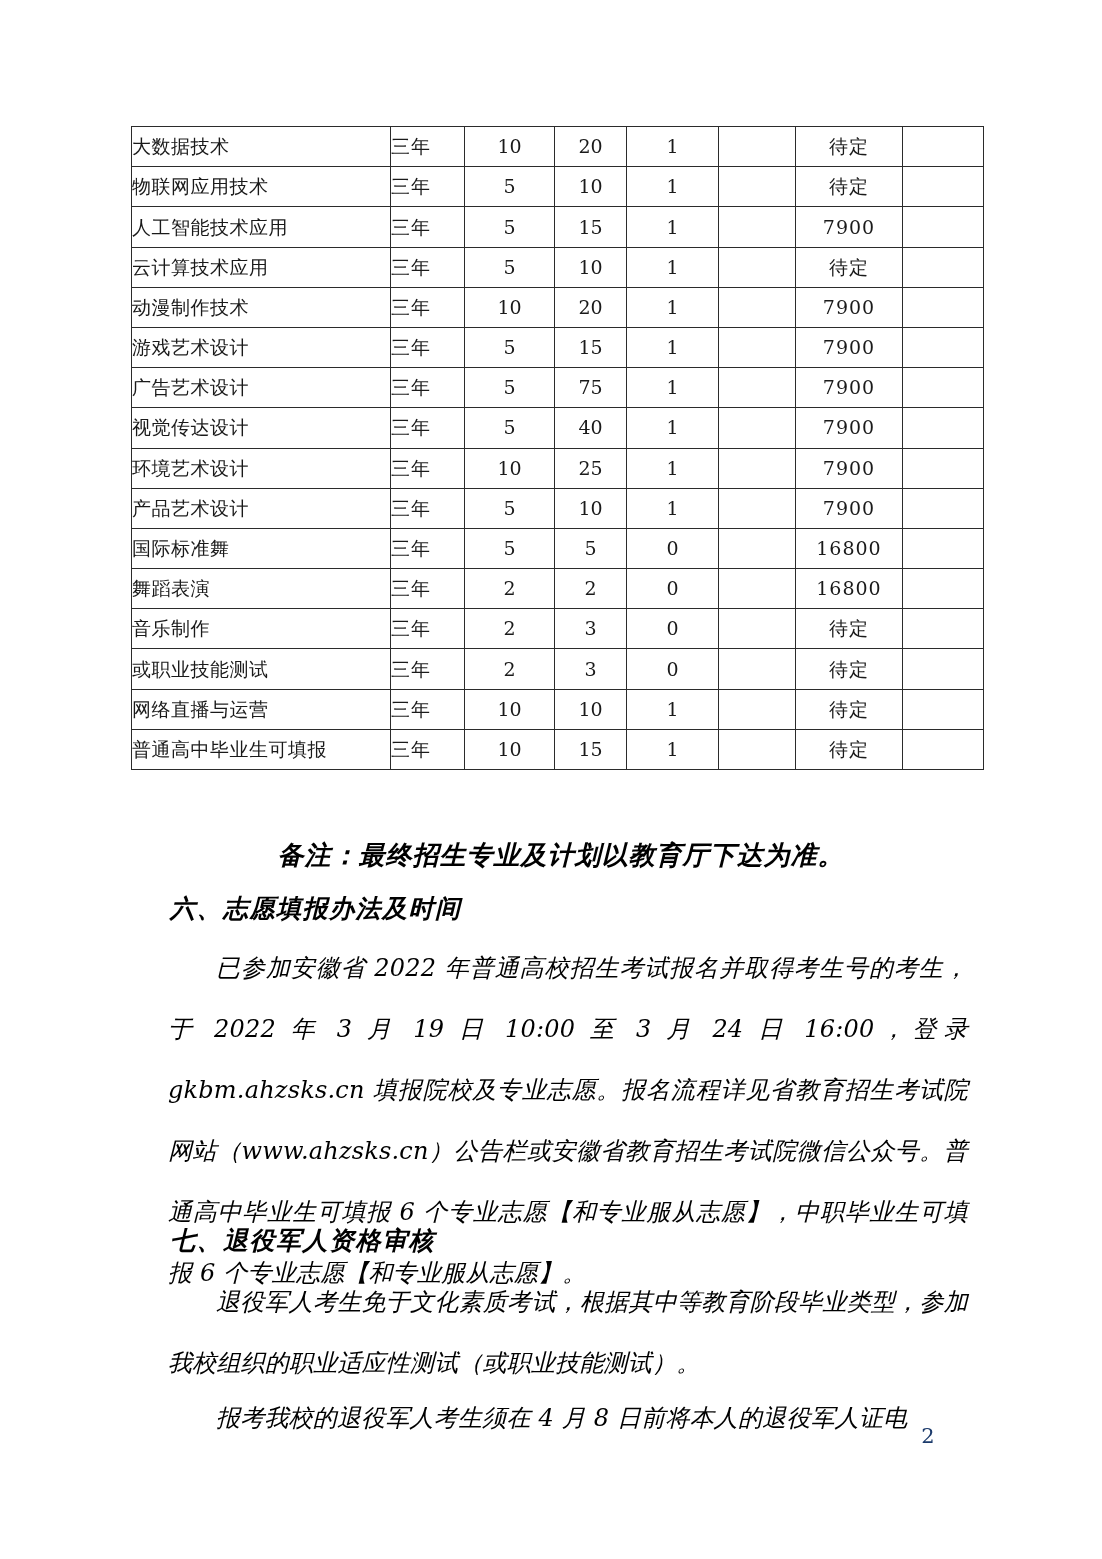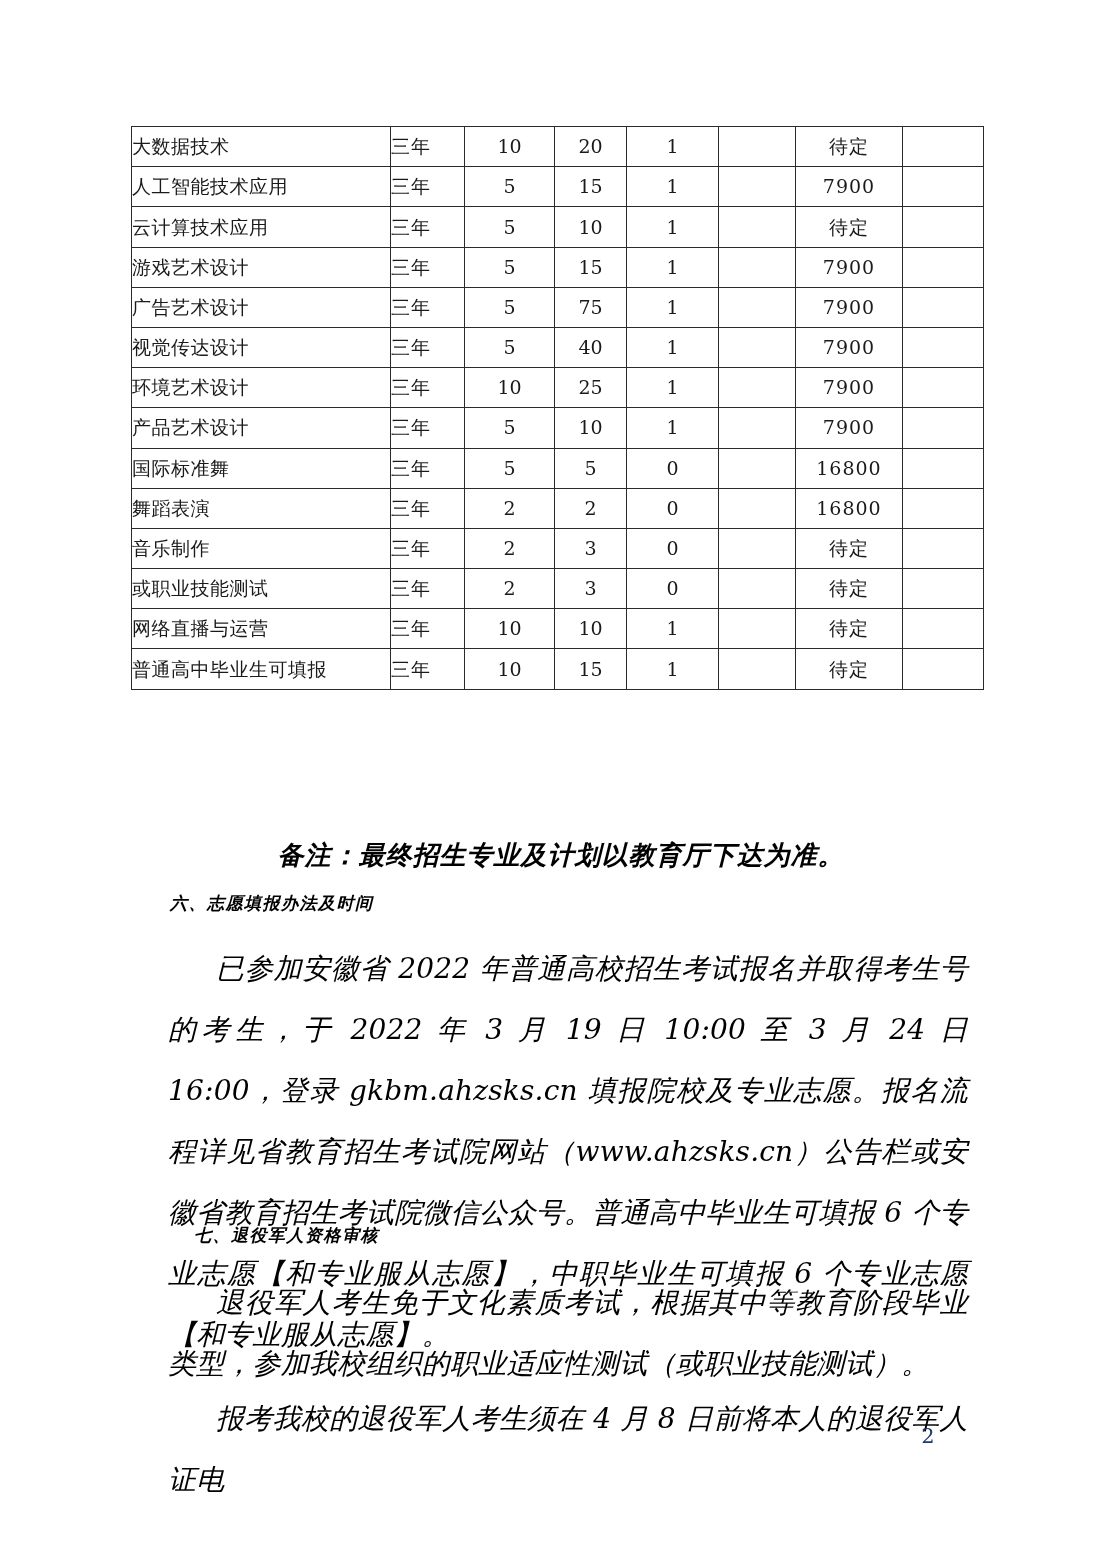--- a/index.html
+++ b/index.html
@@ -70,36 +70,36 @@
     font-weight: bold;
     font-style: italic;
     letter-spacing: 1px;
     font-family: "DejaVu Serif", "Liberation Serif", serif;
     color: #000;
   }
 
   .heading {
     position: absolute;
     left: 170px;
-    font-size: 17px;
+    font-size: 25px;
     font-weight: bold;
     font-style: italic;
     letter-spacing: 1.5px;
     font-family: "DejaVu Serif", "Liberation Serif", serif;
     color: #000;
     white-space: nowrap;
   }
   #heading-6 { top: 892px; }
-  #heading-7 { top: 1224px; margin-left: 24px; }
+  #heading-7 { top: 1224px; }
 
   .para {
     position: absolute;
     left: 168px;
     width: 800px;
-    font-size: 28px;
+    font-size: 24px;
     font-style: italic;
     font-family: "DejaVu Serif", "Liberation Serif", serif;
     color: #000;
     line-height: 61px;
     text-align: justify;
     text-align-last: left;
     text-indent: 48px;
     letter-spacing: 0.2px;
   }
   #para-volunteer { top: 938px; }
@@ -129,37 +129,57 @@
             <td class="c-major">大数据技术</td>
             <td class="c-years">三年</td>
             <td class="c-n1">10</td>
             <td class="c-n2">20</td>
             <td class="c-n3">1</td>
             <td class="c-blank"></td>
             <td class="c-fee">待定</td>
             <td class="c-tail"></td>
           </tr>
           <tr>
+            <td class="c-major">物联网应用技术</td>
+            <td class="c-years">三年</td>
+            <td class="c-n1">5</td>
+            <td class="c-n2">10</td>
+            <td class="c-n3">1</td>
+            <td class="c-blank"></td>
+            <td class="c-fee">待定</td>
+            <td class="c-tail"></td>
+          </tr>
+          <tr>
             <td class="c-major">人工智能技术应用</td>
             <td class="c-years">三年</td>
             <td class="c-n1">5</td>
             <td class="c-n2">15</td>
             <td class="c-n3">1</td>
             <td class="c-blank"></td>
             <td class="c-fee">7900</td>
             <td class="c-tail"></td>
           </tr>
           <tr>
             <td class="c-major">云计算技术应用</td>
             <td class="c-years">三年</td>
             <td class="c-n1">5</td>
             <td class="c-n2">10</td>
             <td class="c-n3">1</td>
             <td class="c-blank"></td>
             <td class="c-fee">待定</td>
+            <td class="c-tail"></td>
+          </tr>
+          <tr>
+            <td class="c-major">动漫制作技术</td>
+            <td class="c-years">三年</td>
+            <td class="c-n1">10</td>
+            <td class="c-n2">20</td>
+            <td class="c-n3">1</td>
+            <td class="c-blank"></td>
+            <td class="c-fee">7900</td>
             <td class="c-tail"></td>
           </tr>
           <tr>
             <td class="c-major">游戏艺术设计</td>
             <td class="c-years">三年</td>
             <td class="c-n1">5</td>
             <td class="c-n2">15</td>
             <td class="c-n3">1</td>
             <td class="c-blank"></td>
             <td class="c-fee">7900</td>

